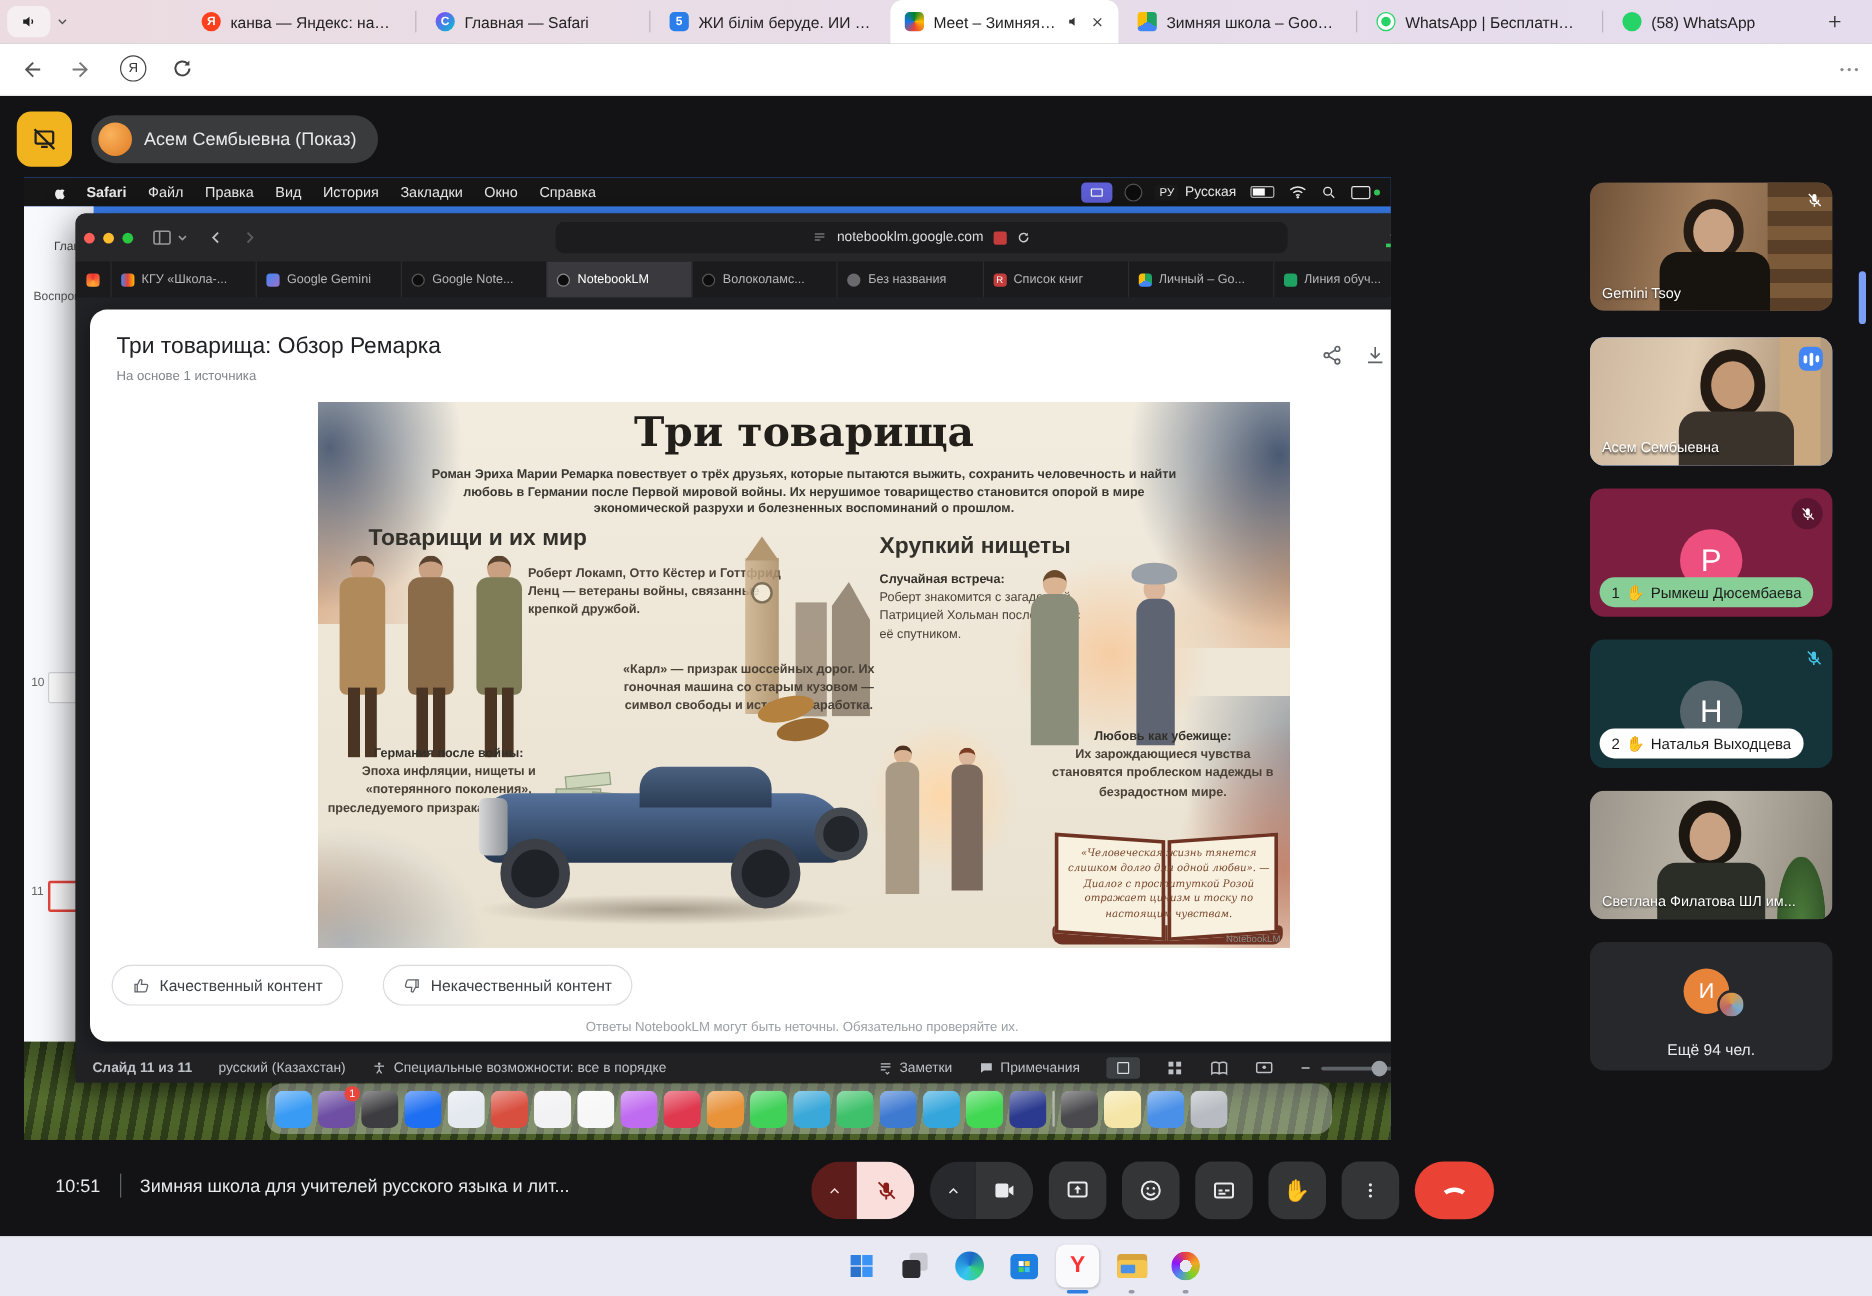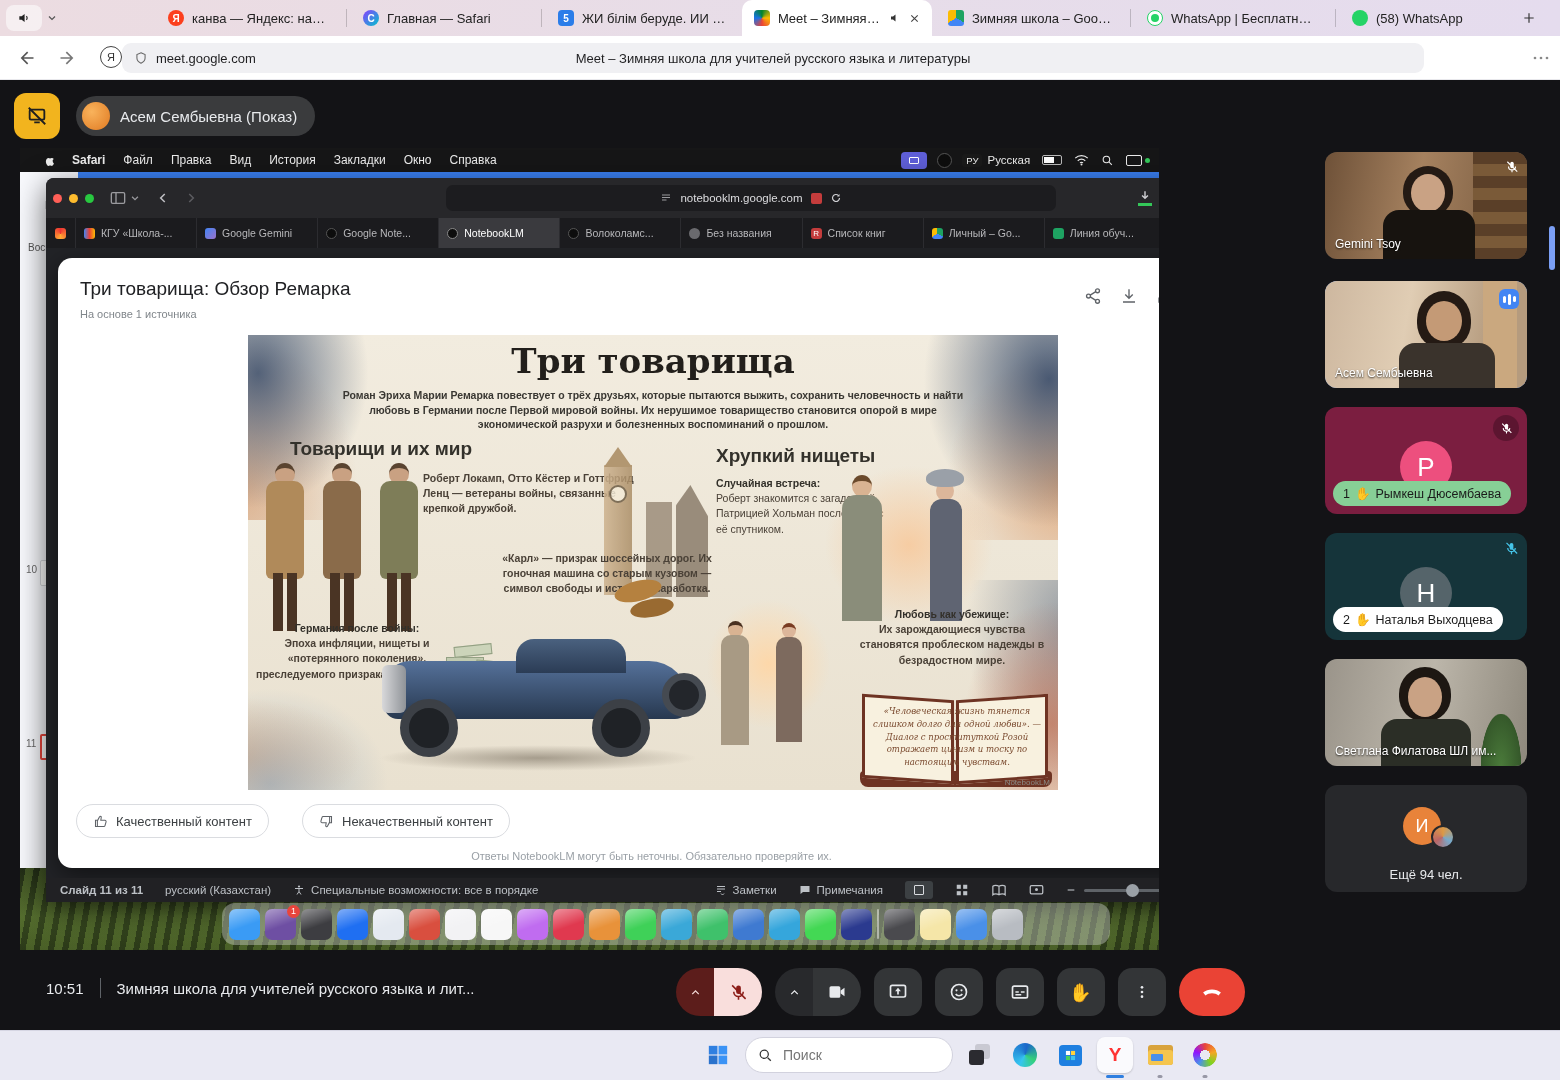--- a/index.html
+++ b/index.html
@@ -27,21 +27,21 @@
   .warnbtn{position:absolute;left:14px;top:93px;width:46px;height:46px;border-radius:12px;background:#f2b41e;display:flex;align-items:center;justify-content:center}
 
   
   .shared{left:20px;top:148px;width:1139px;height:802px;background:#3b82f6;overflow:hidden}
   .menubar{position:absolute;left:0;top:0;width:1283px;height:24px;background:#161617;display:flex;align-items:center;color:#ececec;font-size:12px;padding:0 10px}
   .menubar .mi{margin:0 9px;white-space:nowrap}
   .wallpaper{position:absolute;left:0;top:718px;width:1283px;height:84px;background:linear-gradient(180deg,#2c3a1c,#49602a 60%,#3a4d20);}
   .wallpaper:after{content:"";position:absolute;inset:0;background:repeating-linear-gradient(100deg,rgba(0,0,0,.25) 0 6px,rgba(120,150,60,.25) 6px 14px)}
   .slidestrip{position:absolute;left:0;top:24px;width:58px;height:696px;background:#f8f9fd;color:#333;font-size:10px;overflow:hidden}
   .thumb{background:#fff;border:1px solid #d4d6da;width:40px;height:26px;border-radius:2px}
-  .safari{position:absolute;left:26px;top:30px;width:1240px;height:724px;background:#232327;border-radius:8px 8px 0 0;box-shadow:0 8px 30px rgba(0,0,0,.6)}
+  .safari{position:absolute;left:43px;top:30px;width:1240px;height:724px;background:#232327;border-radius:8px 8px 0 0;box-shadow:0 8px 30px rgba(0,0,0,.6)}
   .sf-toolbar{position:absolute;left:0;top:0;width:1240px;height:40px;background:#27272a;border-radius:8px 8px 0 0;display:flex;align-items:center}
   .tl{width:9px;height:9px;border-radius:50%;margin-left:7px}
   .sf-url{position:absolute;left:400px;top:7px;width:610px;height:26px;background:#1c1c1f;border-radius:7px;display:flex;align-items:center;justify-content:center;color:#dcdcdf;font-size:11.5px;gap:8px}
   .sf-tabs{position:absolute;left:0;top:40px;width:1240px;height:30px;background:#1b1b1e;display:flex;align-items:stretch}
   .stab{flex:1;display:flex;align-items:center;gap:6px;padding:0 8px;font-size:10.5px;color:#b7b7ba;border-right:1px solid #2c2c30;min-width:0}
   .stab span.t{white-space:nowrap;overflow:hidden;text-overflow:ellipsis}
   .stab.active{background:#3a3a3e;color:#fff}
   .stab-ic{width:11px;height:11px;border-radius:3px;flex:0 0 11px}
   .sf-content{position:absolute;left:0;top:70px;width:1240px;height:630px;background:#222327;overflow:hidden}
   .sf-status{position:absolute;left:0;top:700px;width:1240px;height:24px;background:#212124;display:flex;align-items:center;color:#bdc1c6;font-size:11.5px;padding:0 14px;gap:22px}
@@ -160,27 +160,20 @@
         <path fill="none" stroke="#555" stroke-width="2" d="M14 5l-7 7 7 7M7 12h14"></path>
       </svg>
     <svg class="ab nav-ic" style="left:58px;top:12px" width="20" height="20" viewBox="0 0 24 24">
         <path fill="none" stroke="#777" stroke-width="2" d="M10 5l7 7-7 7M3 12h14"></path>
       </svg>
     <div class="ab" style="left:100px;top:10px;width:22px;height:22px;border:1.6px solid #444;border-radius:50%;display:flex;align-items:center;justify-content:center;font-size:11px;color:#333">Я</div>
     <svg class="ab nav-ic" style="left:142px;top:11px" width="20" height="20" viewBox="0 0 24 24">
         <path fill="none" stroke="#444" stroke-width="2" d="M19 12a7 7 0 1 1-2-4.9"></path>
         <path fill="#444" d="M19 4v5h-5z"></path>
       </svg>
-    <div class="urlpill">
-      <svg width="14" height="14" viewBox="0 0 24 24" style="margin-right:8px">
-          <path fill="none" stroke="#666" stroke-width="1.8" d="M12 3l7 3v6c0 4-3 7-7 9-4-2-7-5-7-9V6z"></path>
-        </svg>
-      <span>meet.google.com</span>
-      <span style="position:absolute;left:0;width:100%;text-align:center;color:#1f1f21">Meet – Зимняя школа для учителей русского языка и литературы</span>
-    </div>
     <svg class="ab" style="left:1532px;top:15px" width="18" height="14" viewBox="0 0 24 14">
         <circle cx="4" cy="7" r="1.8" fill="#888"></circle>
         <circle cx="12" cy="7" r="1.8" fill="#888"></circle>
         <circle cx="20" cy="7" r="1.8" fill="#888"></circle>
       </svg>
   </div>
 
   <div class="ab meetbg"></div>
 
   <div class="warnbtn ab">
@@ -734,27 +727,20 @@
   <div class="ab taskbar">
     <div class="ab row" style="left:700px;top:6px;gap:9px">
       <div class="tb-ic">
         <svg width="22" height="22" viewBox="0 0 24 24">
             <rect x="2" y="2" width="9.4" height="9.4" fill="#2f7fe0"></rect>
             <rect x="12.6" y="2" width="9.4" height="9.4" fill="#3b93f5"></rect>
             <rect x="2" y="12.6" width="9.4" height="9.4" fill="#2a72cc"></rect>
             <rect x="12.6" y="12.6" width="9.4" height="9.4" fill="#3b93f5"></rect>
           </svg>
       </div>
-      <div class="row" style="width:208px;height:36px;border-radius:18px;background:#fff;border:1px solid #d2d2de;padding:0 12px;gap:8px">
-        <svg width="15" height="15" viewBox="0 0 24 24">
-            <circle cx="10" cy="10" r="6.5" fill="none" stroke="#333" stroke-width="2"></circle>
-            <path stroke="#333" stroke-width="2" d="M15.5 15.5l5 5"></path>
-          </svg>
-        <input style="border: none; outline: none; background: transparent; font-size: 14px; font-family: &quot;Liberation Sans&quot;, sans-serif; width: 150px; color: rgb(51, 51, 51);" placeholder="Поиск">
-      </div>
       <div class="tb-ic">
         <span style="position:relative;width:22px;height:22px">
             <span style="position:absolute;left:6px;top:0;width:15px;height:15px;background:#c9c9d2;border-radius:3px"></span>
             <span style="position:absolute;left:0;top:6px;width:15px;height:15px;background:#2b2b30;border-radius:3px"></span>
           </span>
       </div>
       <div class="tb-ic">
         <span style="width:24px;height:24px;border-radius:50%;background:conic-gradient(from 210deg,#35c5f0,#1b66c9 45%,#35d07a 75%,#35c5f0)"></span>
       </div>
       <div class="tb-ic">

